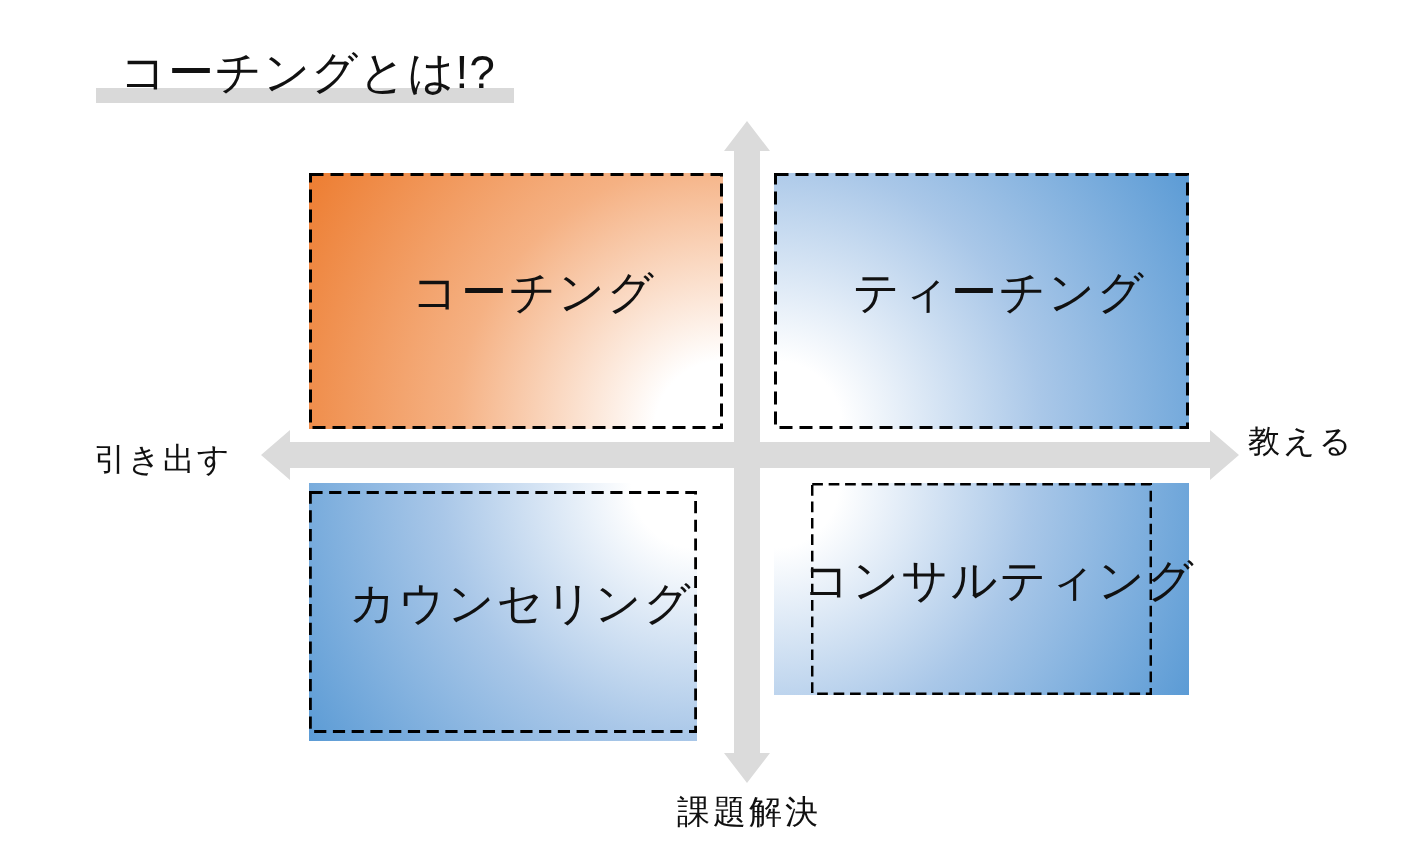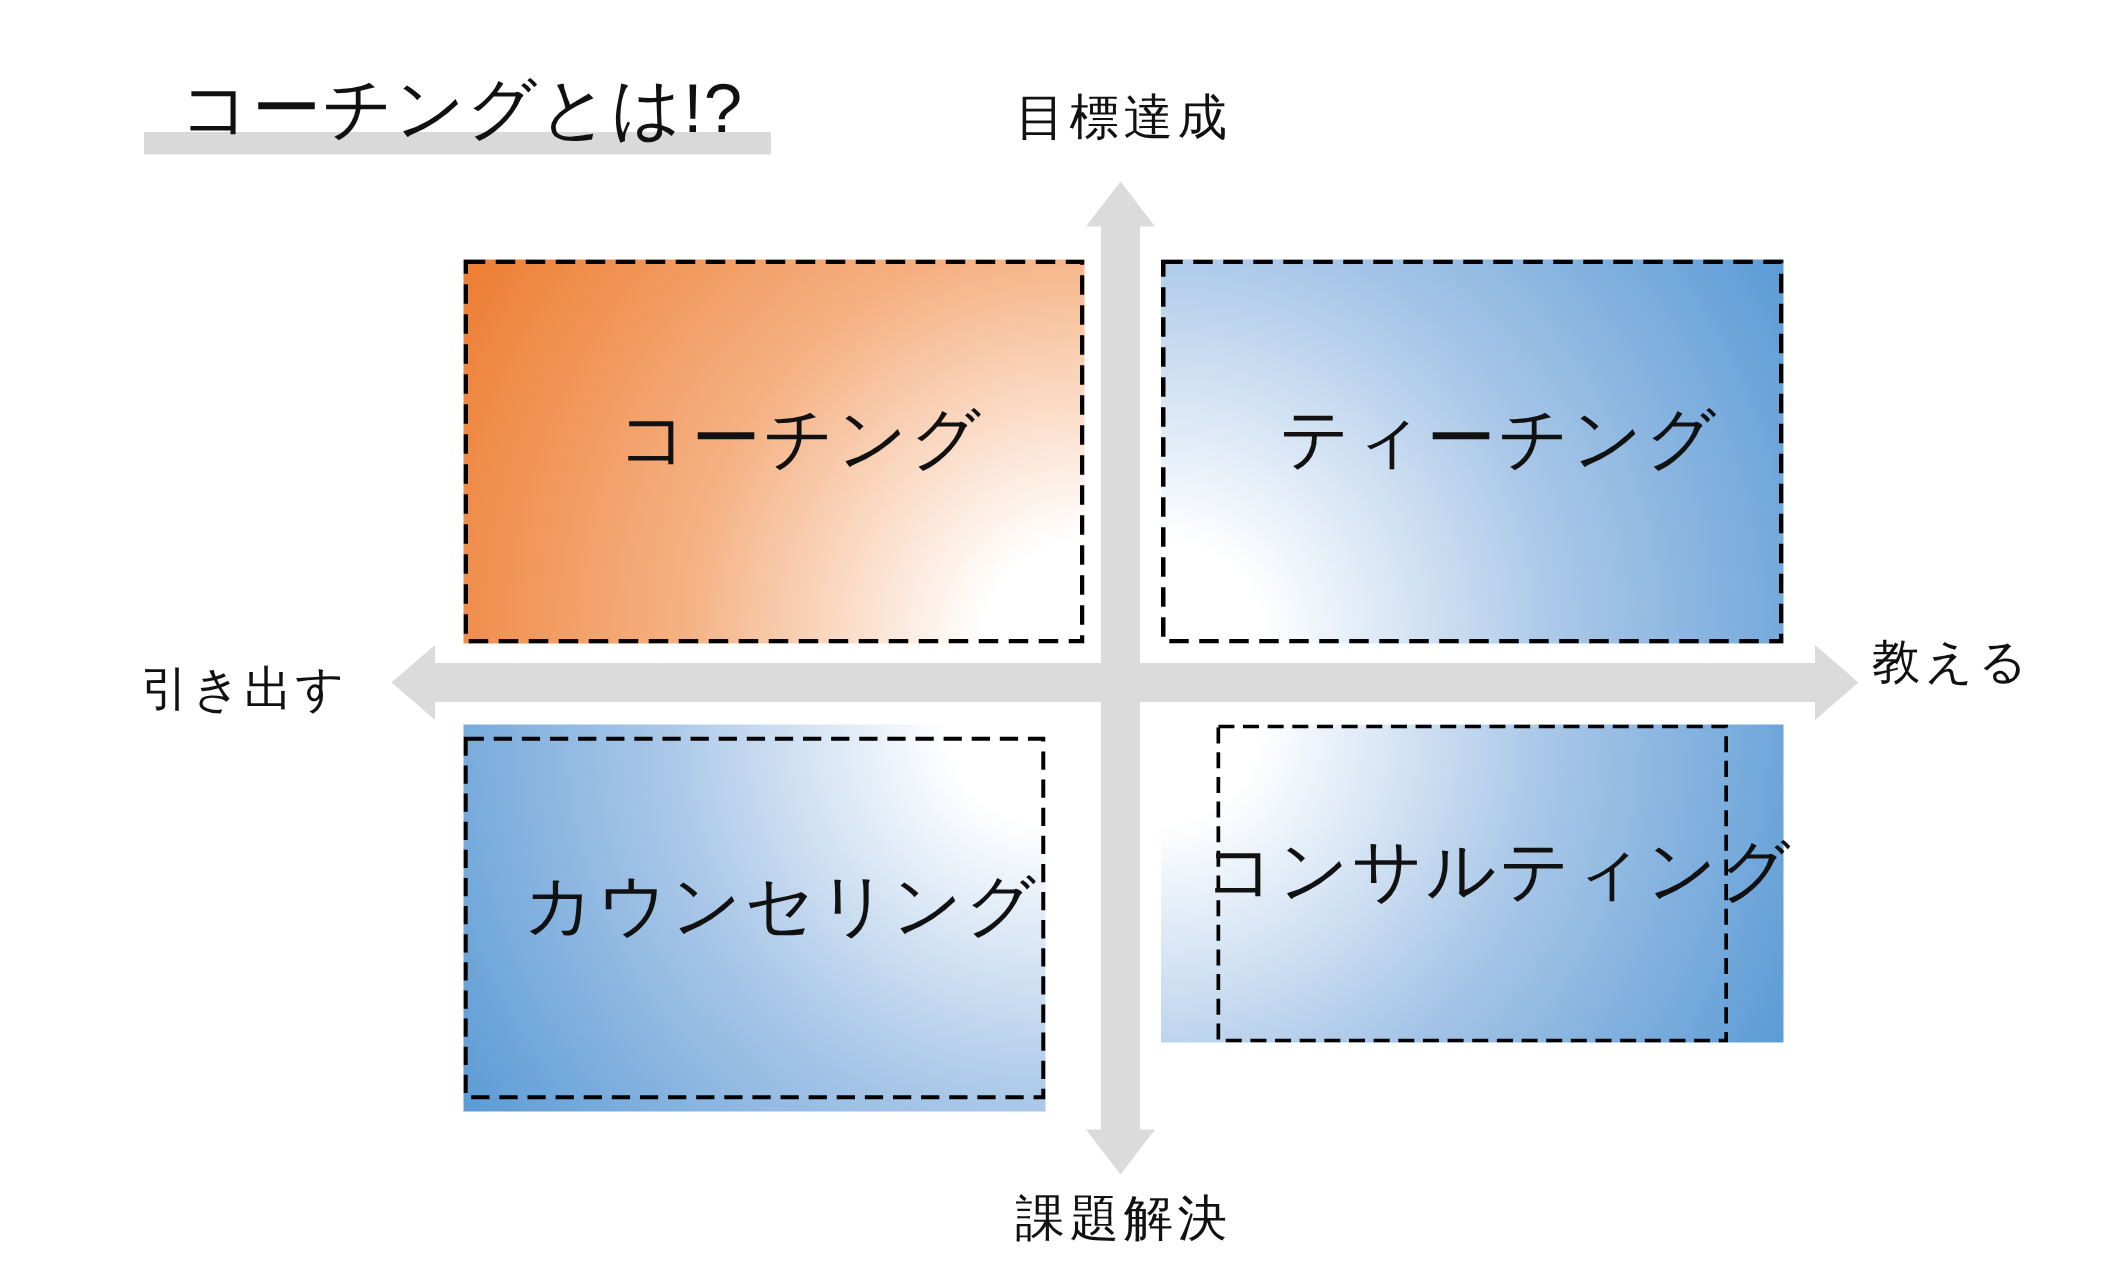--- a/index.html
+++ b/index.html
@@ -55,21 +55,20 @@
 <div class="canvas">
 
   <svg class="axes-svg" viewBox="0 0 1402 856" xmlns="http://www.w3.org/2000/svg">
     <polygon class="axis-arrow" points="711,121 734,151 724,151 724,753 734,753 711,783 688,753 698,753 698,151 688,151"></polygon>
     <polygon class="axis-arrow" points="225,455 254,430 254,442 1174,442 1174,430 1203,455 1174,480 1174,468 254,468 254,480"></polygon>
   </svg>
 
   <div class="title-bar"></div>
   <h1 class="title">コーチングとは!?</h1>
 
-  <div class="axis-label axis-top">目標達成</div>
   <div class="axis-label axis-bottom">課題解決</div>
   <div class="axis-label axis-left">引き出す</div>
   <div class="axis-label axis-right">教える</div>
 
   <div class="quad q-tl">
     <svg class="dash" viewBox="0 0 414 256" xmlns="http://www.w3.org/2000/svg">
       <rect x="1.5" y="1.5" width="411" height="253"></rect>
     </svg>
     <span class="qlabel">コーチング</span>
   </div>

